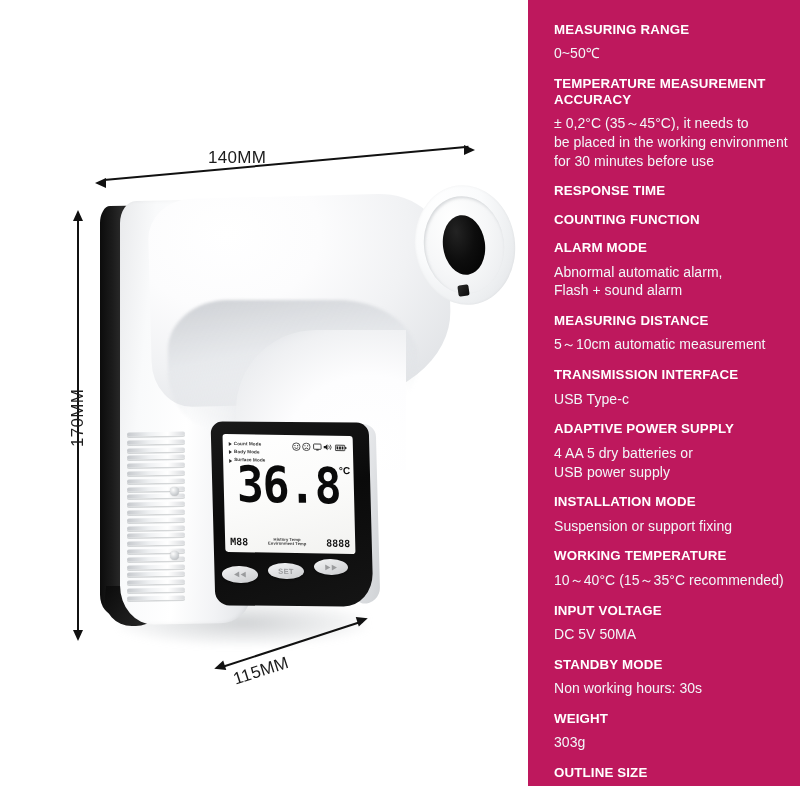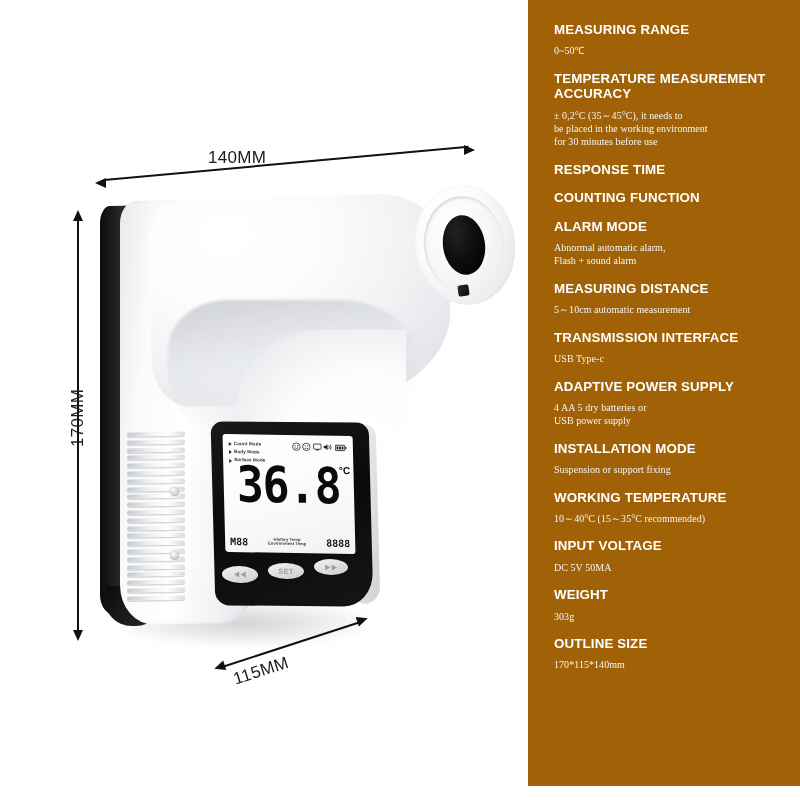--- a/index.html
+++ b/index.html
@@ -247,22 +247,22 @@
     overflow: hidden;
   }
   .spec-item { margin-bottom: 0; }
   .spec-label {
     font-family: "Liberation Sans", sans-serif;
     font-size: 13.3px; font-weight: 700; color: #ffffff;
     letter-spacing: .15px; line-height: 1.16;
     margin-top: 13px; margin-bottom: 7px;
   }
   .spec-value {
-    font-family: Liberation Serif, serif;
-    font-size: 10px; font-weight: 400; color: #f2f7f9;
+    font-family: Liberation Sans, sans-serif;
+    font-size: 14px; font-weight: 400; color: #f2f7f9;
     letter-spacing: .05px; line-height: 1.34;
     white-space: pre-line;
   }
   .spec-item:first-child .spec-label { margin-top: 0; }
 </style>
 </head>
 <body>
 
 <div id="page">
 
@@ -412,21 +412,21 @@
     </div>
 
     <div id="dim-bottom">
       <div class="arrow-line"></div>
       <div class="arrow-head ah-left"></div>
       <div class="arrow-head ah-right"></div>
       <div class="dim-label">115MM</div>
     </div>
   </div>
 
-  <div id="spec-panel" style="background: #a16207;">
+  <div id="spec-panel" style="background: #be185d;">
       <div class="spec-item">
         <div class="spec-label">MEASURING RANGE</div>
         <div class="spec-value">0~50℃</div>
       </div>
       <div class="spec-item">
         <div class="spec-label">TEMPERATURE MEASUREMENT ACCURACY</div>
         <div class="spec-value">± 0,2°C (35～45°C), it needs to
 be placed in the working environment
 for 30 minutes before use</div>
       </div>
@@ -460,20 +460,22 @@
       </div>
       <div class="spec-item">
         <div class="spec-label">WORKING TEMPERATURE</div>
         <div class="spec-value">10～40°C (15～35°C recommended)</div>
       </div>
       <div class="spec-item">
         <div class="spec-label">INPUT VOLTAGE</div>
         <div class="spec-value">DC 5V 50MA</div>
       </div>
       <div class="spec-item">
+        <div class="spec-label">STANDBY MODE</div>
+        <div class="spec-value">Non working hours: 30s</div>
       </div>
       <div class="spec-item">
         <div class="spec-label">WEIGHT</div>
         <div class="spec-value">303g</div>
       </div>
       <div class="spec-item">
         <div class="spec-label">OUTLINE SIZE</div>
         <div class="spec-value">170*115*140mm</div>
       </div>
     </div>

